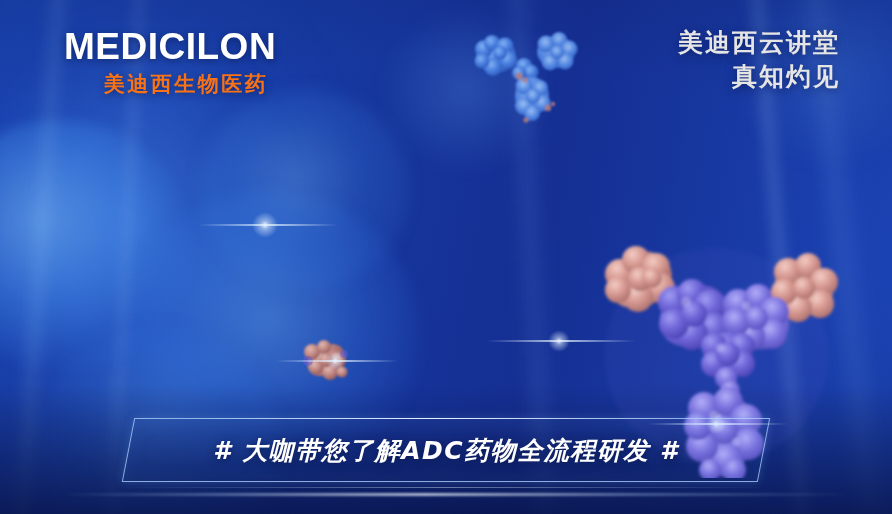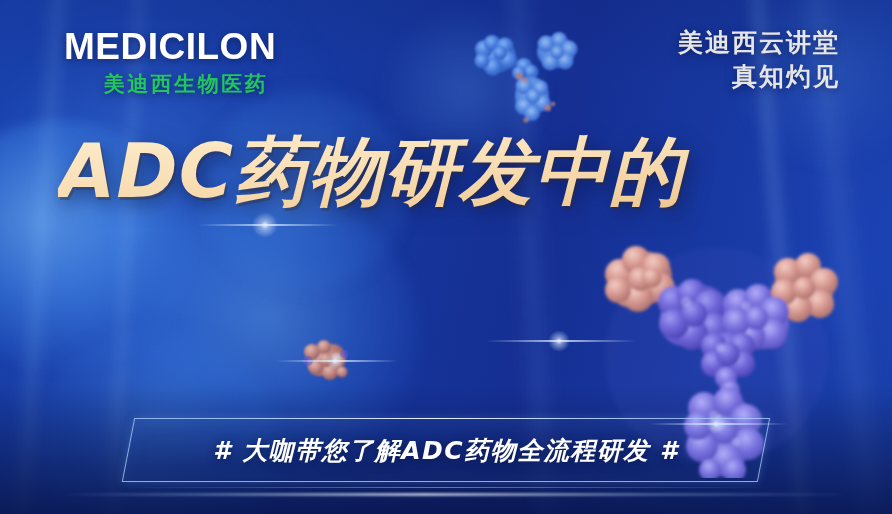--- a/index.html
+++ b/index.html
@@ -148,21 +148,21 @@
     text-align:center;
   }
   .logo-en{
     font-size:37px;font-weight:700;color:#ffffff;
     letter-spacing:.5px;line-height:1;
     text-shadow:0 2px 7px rgba(8,20,70,.55);
     white-space:nowrap;
   }
   .logo-cn{
     margin-top:8px;
-    font-size:21px;font-weight:700;color:#22c55e;
+    font-size:21px;font-weight:700;color:#f97316;
     letter-spacing:2.5px;line-height:1;
     text-shadow:0 2px 7px rgba(8,20,70,.55);
     white-space:nowrap;
     margin-left:32px;
   }
 
   .series-block{
     position:absolute;right:52px;top:26px;
     text-align:right;
   }
@@ -475,21 +475,20 @@
     <div class="logo-en">MEDICILON</div>
     <div class="logo-cn">美迪西生物医药</div>
   </div>
 
   <div class="series-block">
     <div class="series-line">美迪西云讲堂</div>
     <div class="series-line">真知灼见</div>
   </div>
 
   <div class="headline">
-    <div class="hl-line hl-1">ADC药物研发中的</div>
   </div>
 
   <div class="sub-wrap">
     <div class="sub-box"></div>
     <div class="sub-text"># 大咖带您了解ADC药物全流程研发 #</div>
   </div>
 
 </div>
 
 </body></html>

